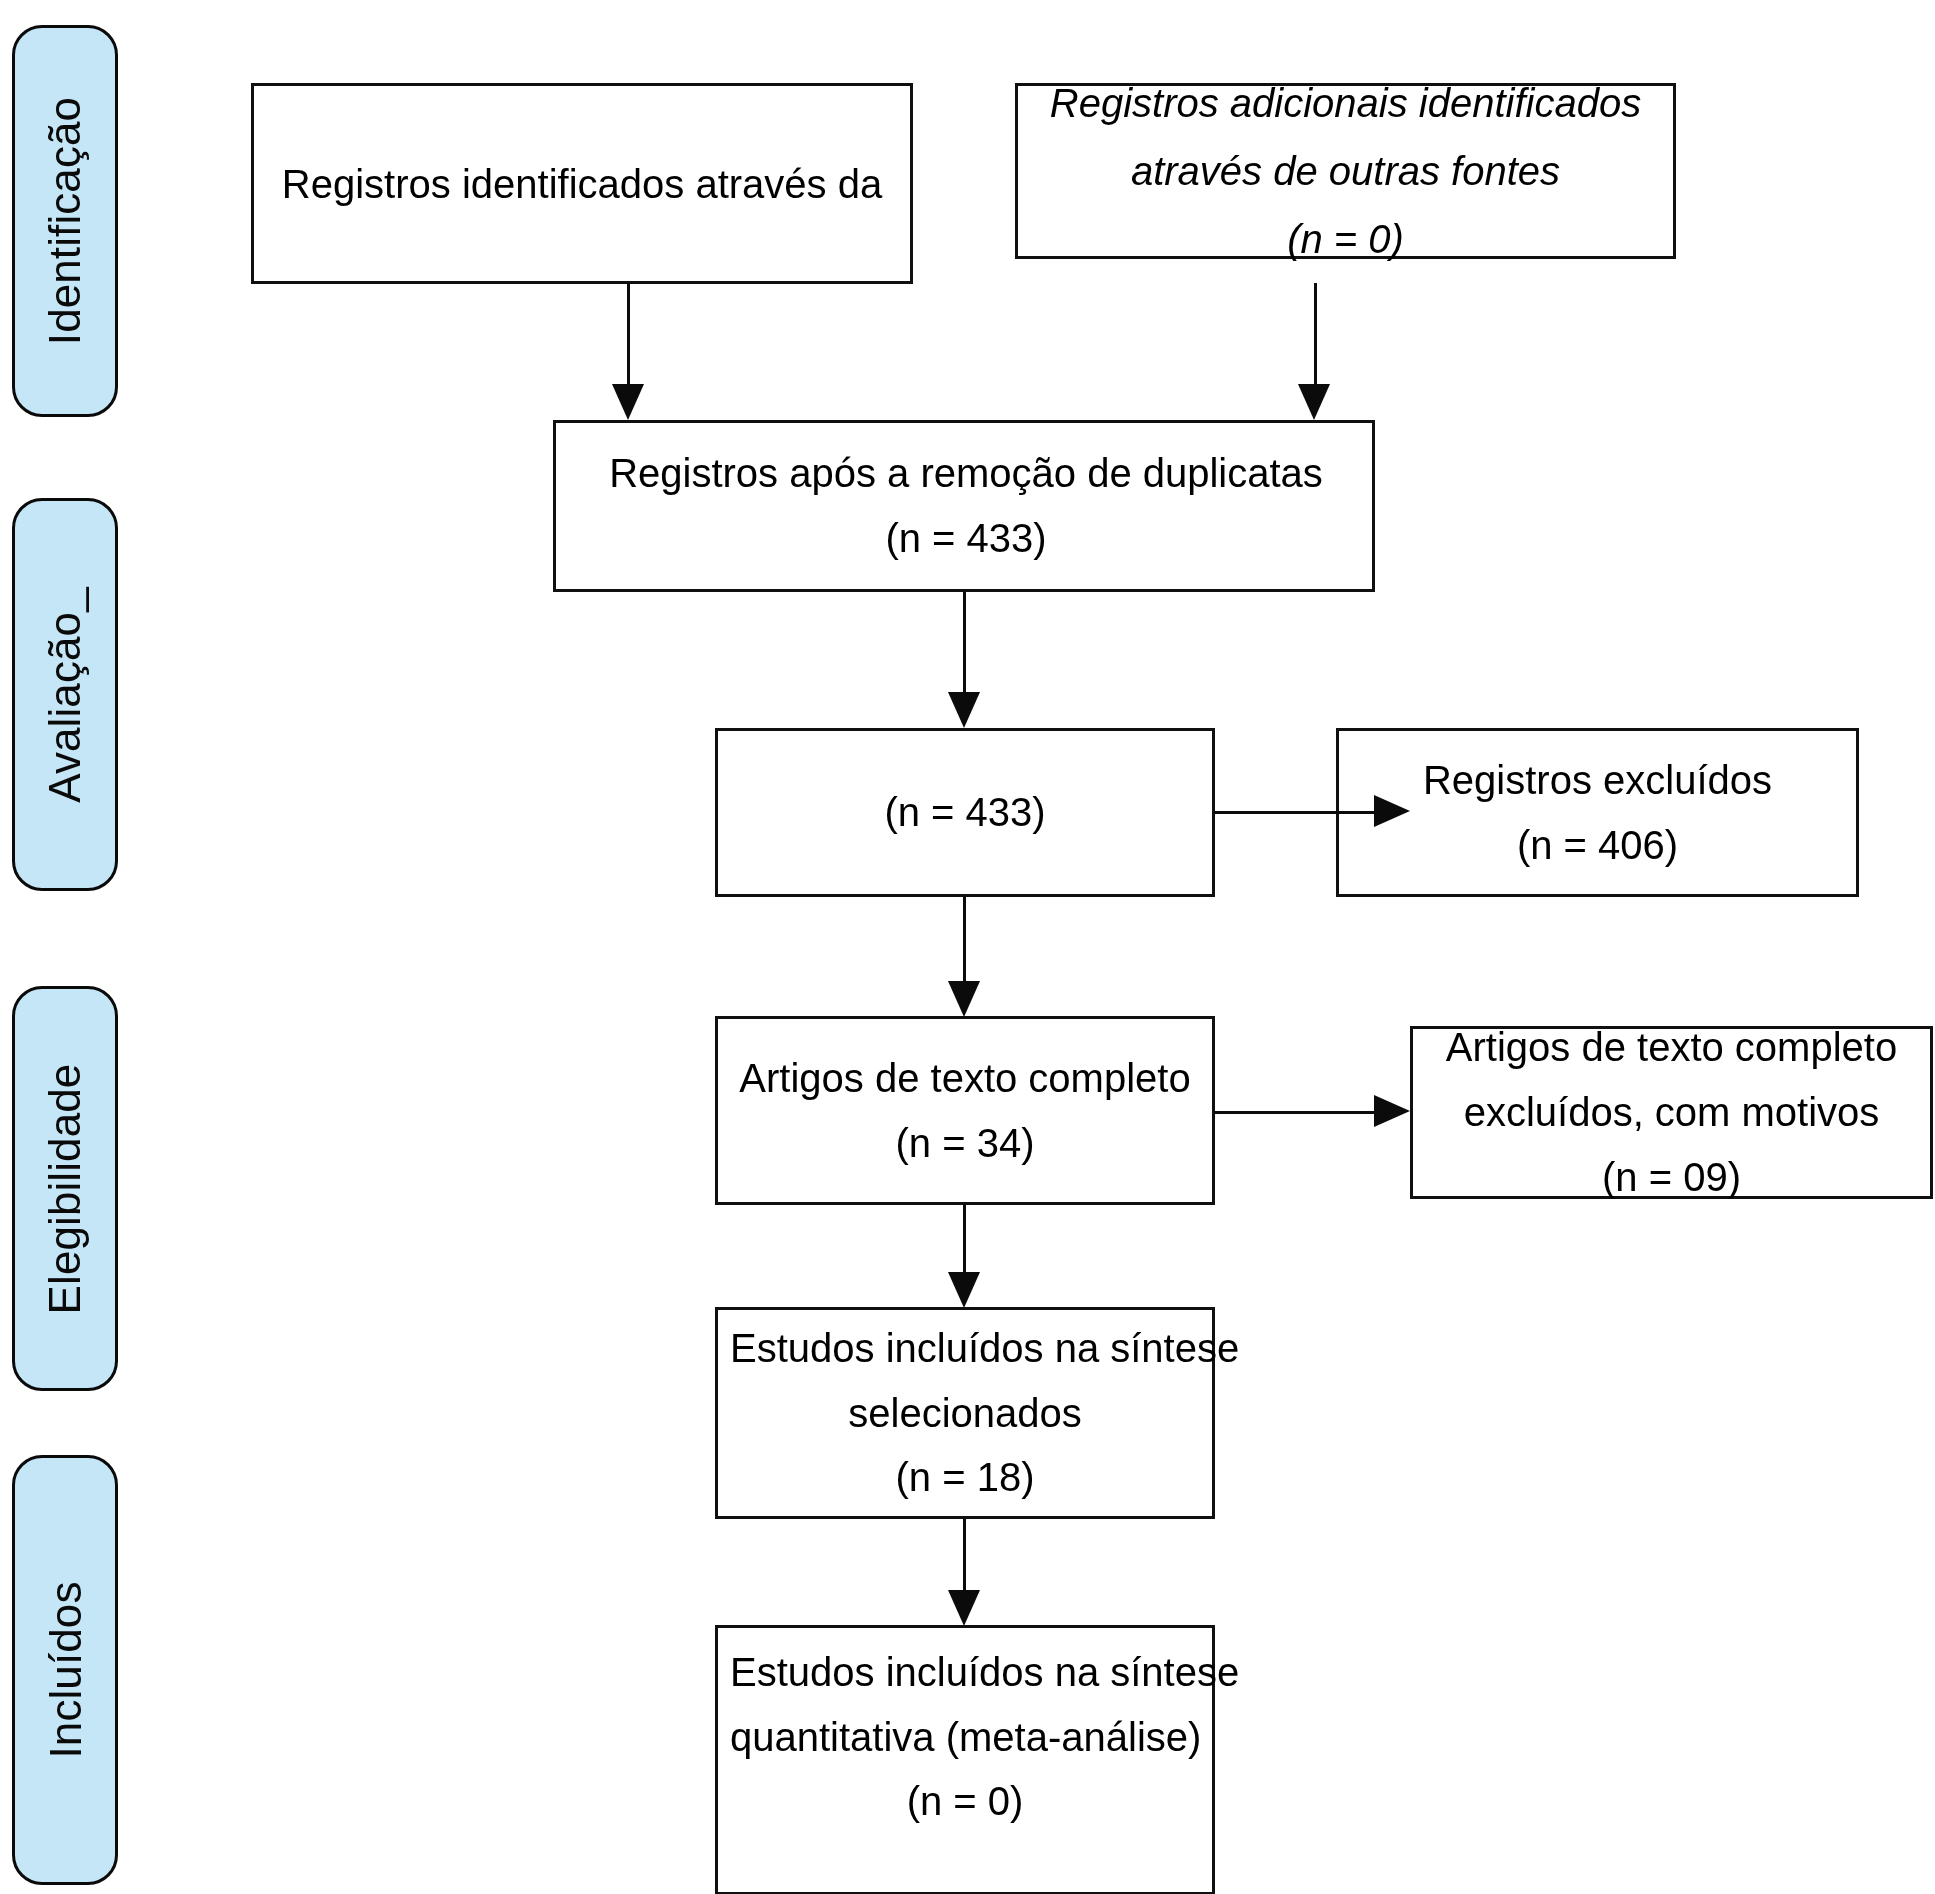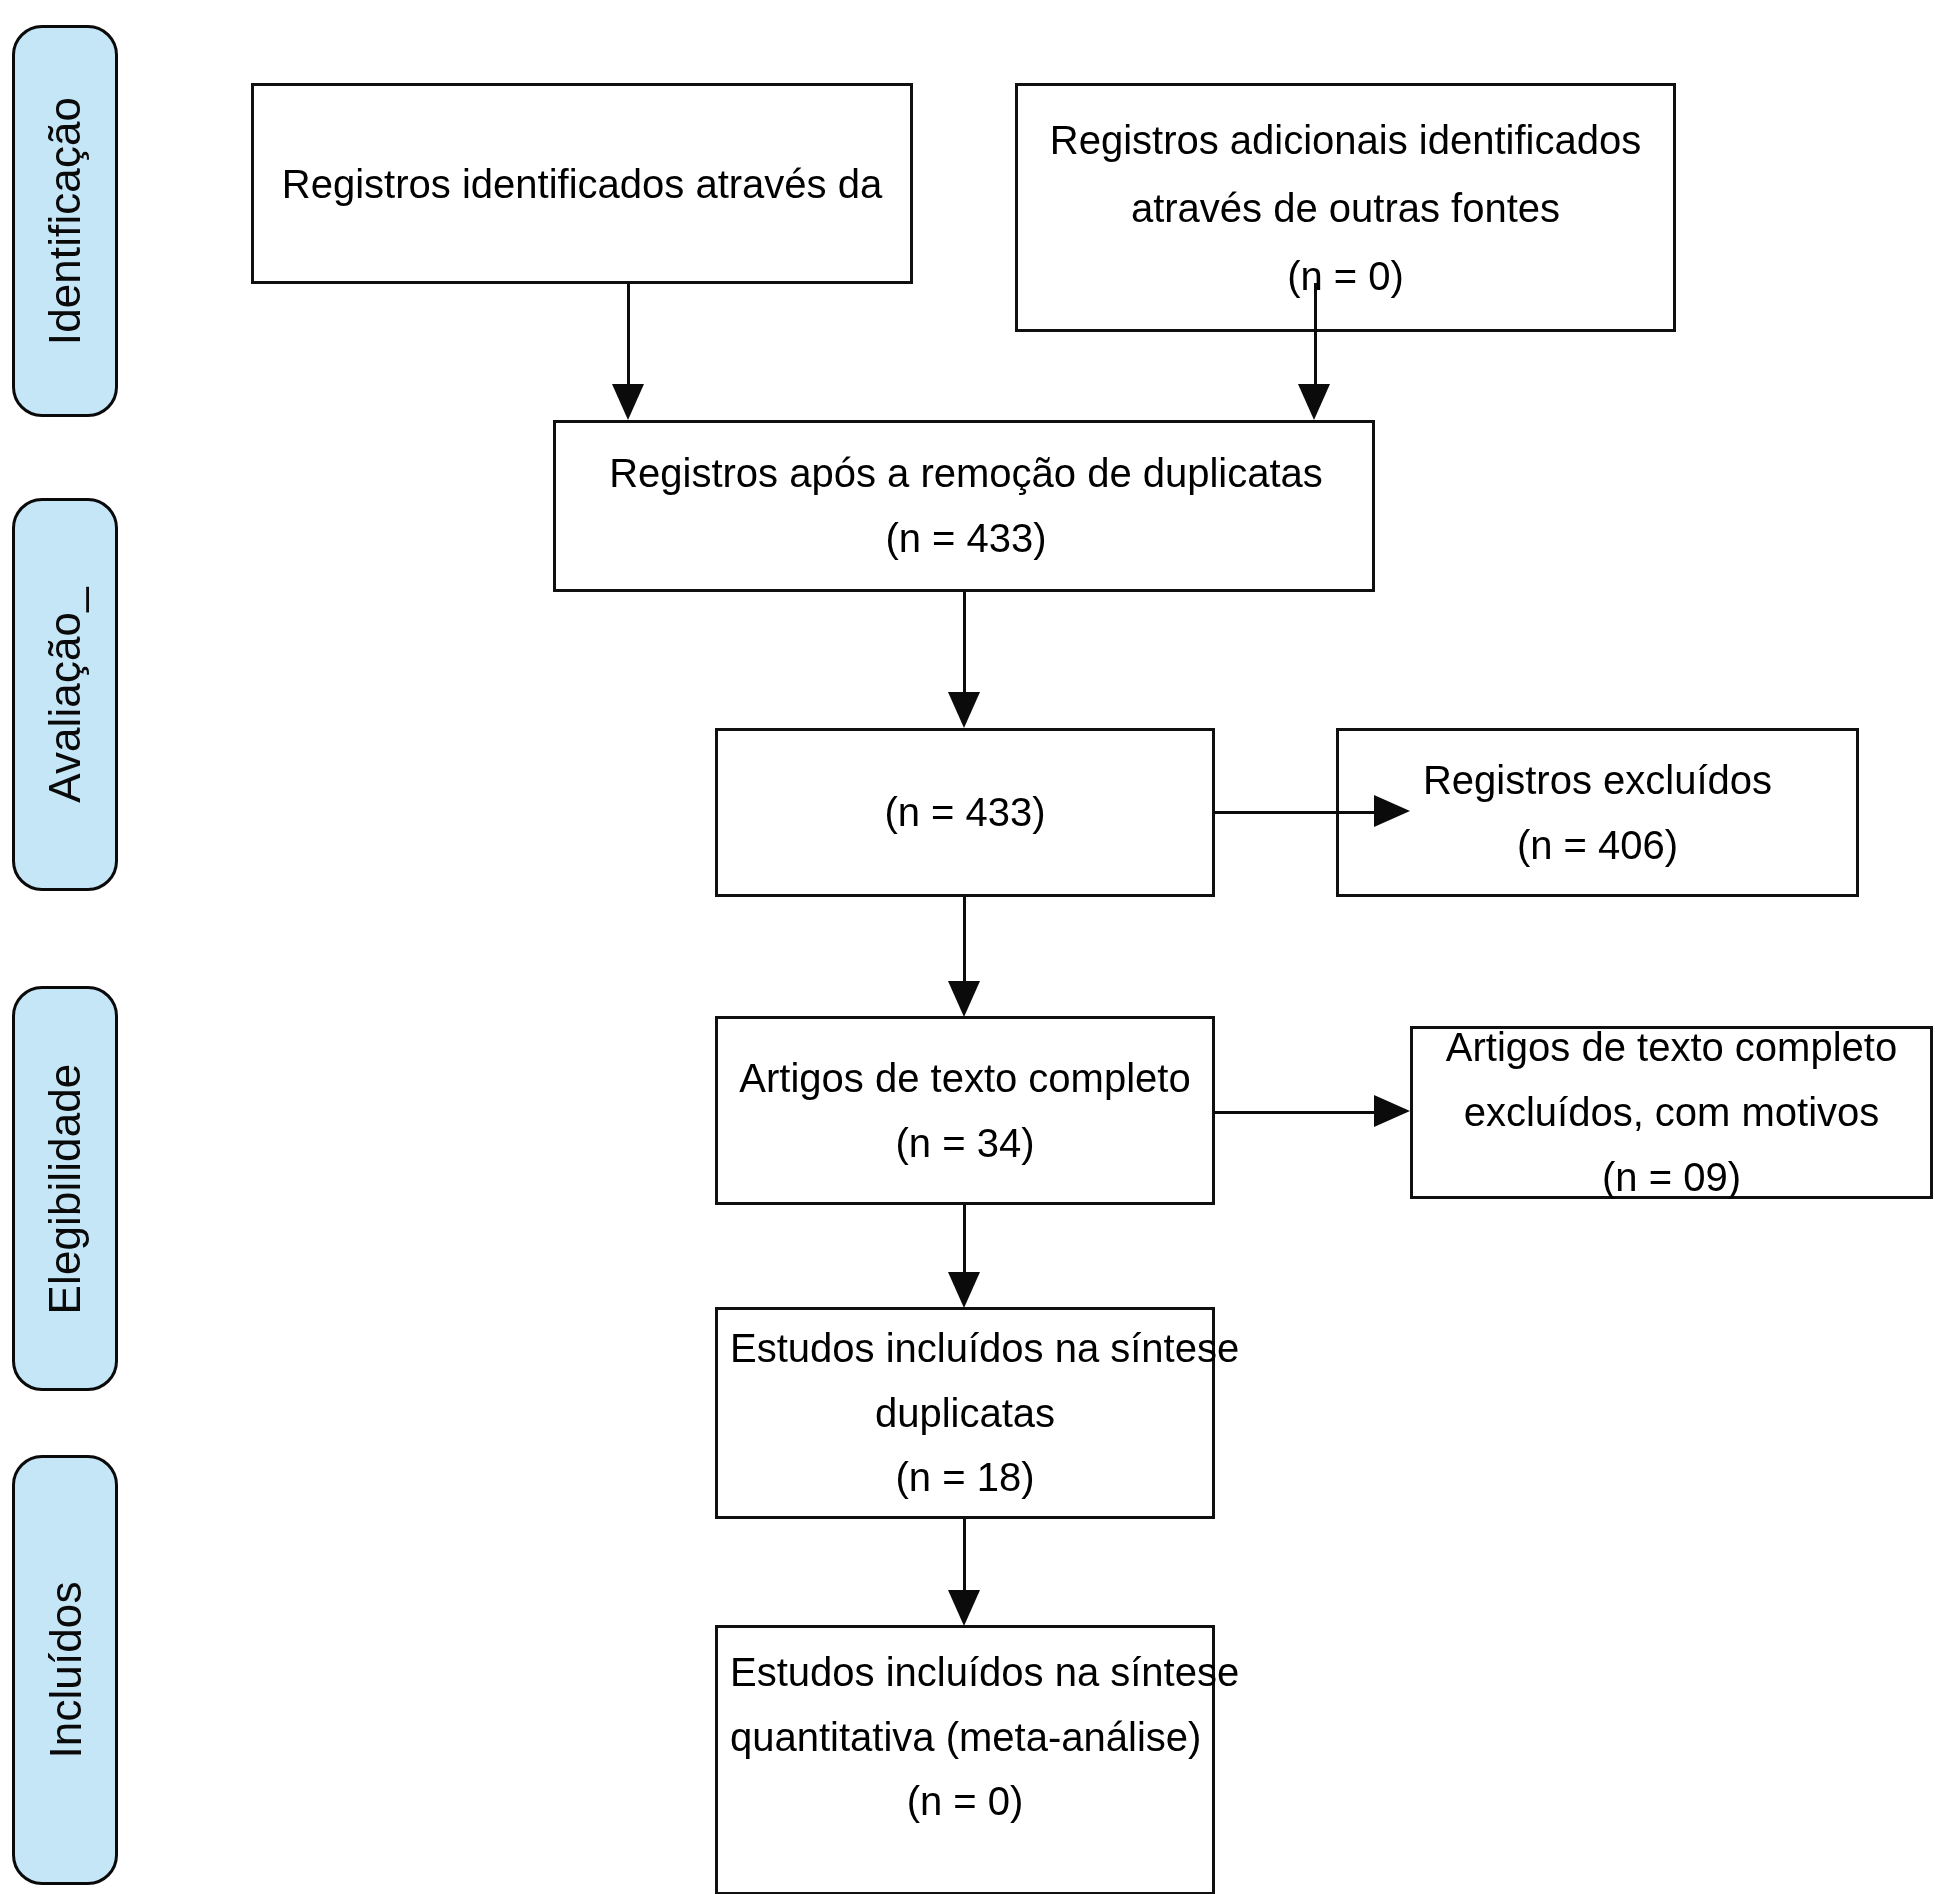--- a/index.html
+++ b/index.html
@@ -107,21 +107,21 @@
   </div>
 
   <div class="phase-pill" style="left:12px; top:1455px; width:106px; height:430px;">
     <span class="phase-label">Incluídos</span>
   </div>
 
   <div class="flow-box top" style="left:251px; top:83px; width:662px; height:201px;">
     <span class="line">Registros identificados através da</span>
   </div>
 
-  <div class="flow-box top" style="left:1015px; top:83px; width:661px; height:249px;">
+  <div class="flow-box top" style="left:1015px; top:83px; width:661px; height:176px;font-style:italic;">
     <span class="line">Registros adicionais identificados</span>
     <span class="line">através de outras fontes</span>
     <span class="line">(n = 0)</span>
   </div>
 
   <div class="conn-v" style="left:627px; top:283px; height:103px;"></div>
   <div class="arrow-down" style="left:612px; top:384px;"></div>
 
   <div class="conn-v" style="left:1314px; top:283px; height:103px;"></div>
   <div class="arrow-down" style="left:1298px; top:384px;"></div>
@@ -161,21 +161,21 @@
   </div>
 
   <div class="conn-h" style="left:1214px; top:1111px; width:162px;"></div>
   <div class="arrow-right" style="left:1374px; top:1095px;"></div>
 
   <div class="conn-v" style="left:963px; top:1205px; width:3.3px; height:69px;"></div>
   <div class="arrow-down" style="left:948px; top:1272px;"></div>
 
   <div class="flow-box" style="left:715px; top:1307px; width:500px; height:212px;">
     <span class="line">Estudos incluídos na síntese</span>
-    <span class="line">duplicatas</span>
+    <span class="line">selecionados</span>
     <span class="line">(n = 18)</span>
   </div>
 
   <div class="conn-v" style="left:963px; top:1519px; height:73px;"></div>
   <div class="arrow-down" style="left:948px; top:1590px;"></div>
 
   <div class="flow-box" style="left:715px; top:1625px; width:500px; height:270px;">
     <div style="margin-top:-46px; width:100%;">
       <span class="line">Estudos incluídos na síntese</span>
       <span class="line">quantitativa (meta-análise)</span>

